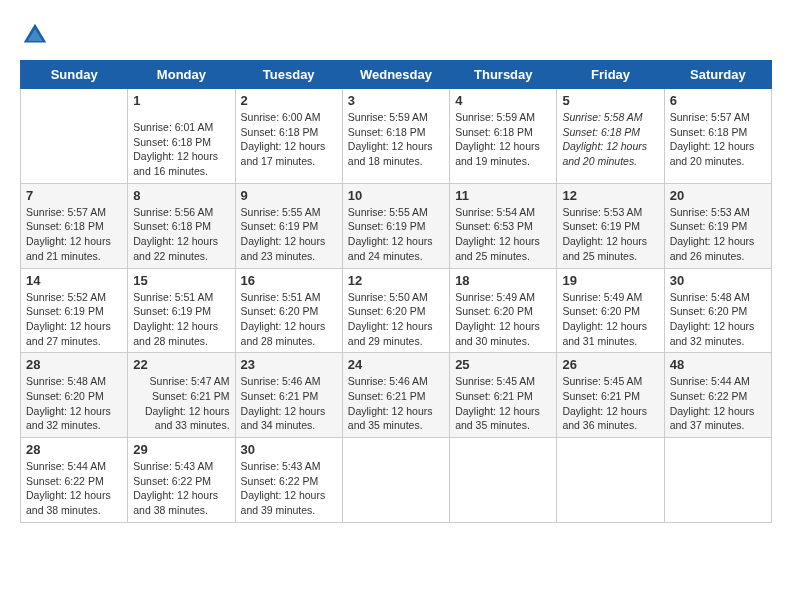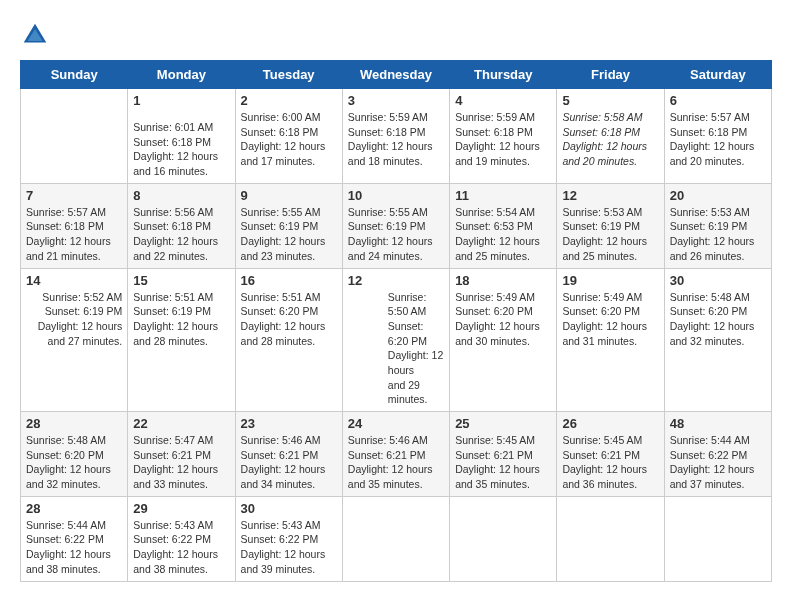--- a/index.html
+++ b/index.html
@@ -209,42 +209,42 @@
           <span class="day-num">20</span>
           <div class="day-info" style="white-space: pre-line;">Sunrise: 5:53 AM
 Sunset: 6:19 PM
 Daylight: 12 hours
 and 26 minutes.</div>
         </td>
       </tr>
       <tr>
         <td>
           <span class="day-num">14</span>
-          <div class="day-info" style="white-space: pre-line; text-align: right;">Sunrise: 5:52 AM
+          <div class="day-info" style="white-space: pre-line;">Sunrise: 5:52 AM
 Sunset: 6:19 PM
 Daylight: 12 hours
 and 27 minutes.</div>
         </td>
         <td>
           <span class="day-num">15</span>
           <div class="day-info" style="white-space: pre-line;">Sunrise: 5:51 AM
 Sunset: 6:19 PM
 Daylight: 12 hours
 and 28 minutes.</div>
         </td>
         <td>
           <span class="day-num">16</span>
           <div class="day-info" style="white-space: pre-line;">Sunrise: 5:51 AM
 Sunset: 6:20 PM
 Daylight: 12 hours
 and 28 minutes.</div>
         </td>
         <td>
           <span class="day-num">12</span>
-          <div class="day-info" style="white-space: pre-line; margin-left: 40px;">Sunrise: 5:50 AM
+          <div class="day-info" style="white-space: pre-line;">Sunrise: 5:50 AM
 Sunset: 6:20 PM
 Daylight: 12 hours
 and 29 minutes.</div>
         </td>
         <td>
           <span class="day-num">18</span>
           <div class="day-info" style="white-space: pre-line;">Sunrise: 5:49 AM
 Sunset: 6:20 PM
 Daylight: 12 hours
 and 30 minutes.</div>
@@ -267,21 +267,21 @@
       <tr>
         <td>
           <span class="day-num">28</span>
           <div class="day-info" style="white-space: pre-line;">Sunrise: 5:48 AM
 Sunset: 6:20 PM
 Daylight: 12 hours
 and 32 minutes.</div>
         </td>
         <td>
           <span class="day-num">22</span>
-          <div class="day-info" style="white-space: pre-line;">Sunrise: 5:47 AM
+          <div class="day-info" style="white-space: pre-line; text-align: right;">Sunrise: 5:47 AM
 Sunset: 6:21 PM
 Daylight: 12 hours
 and 33 minutes.</div>
         </td>
         <td>
           <span class="day-num">23</span>
           <div class="day-info" style="white-space: pre-line;">Sunrise: 5:46 AM
 Sunset: 6:21 PM
 Daylight: 12 hours
 and 34 minutes.</div>

